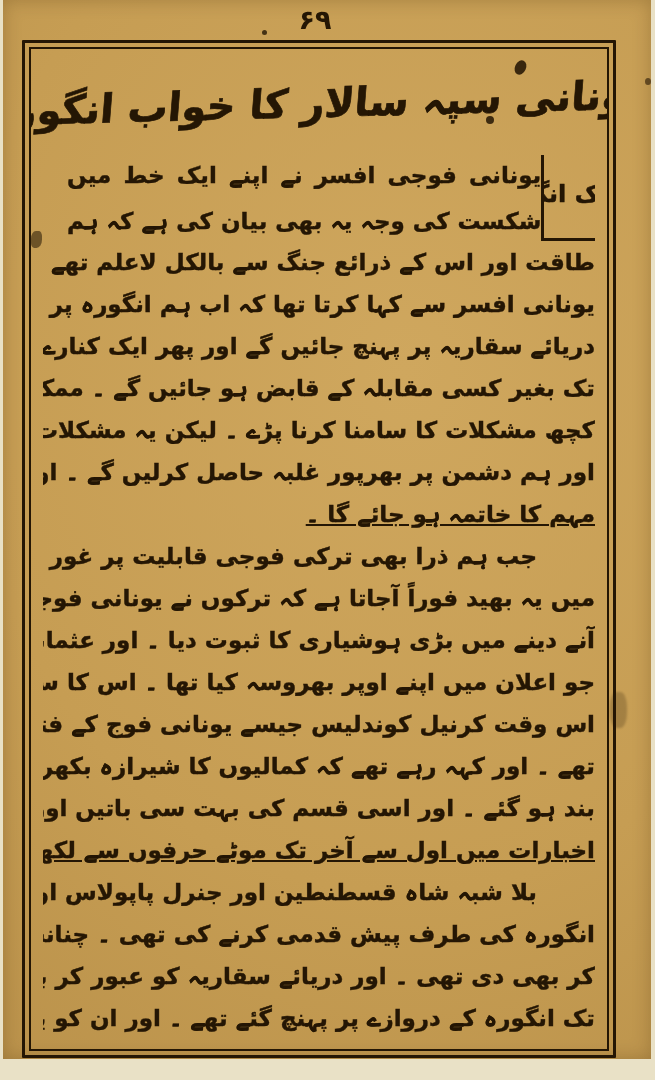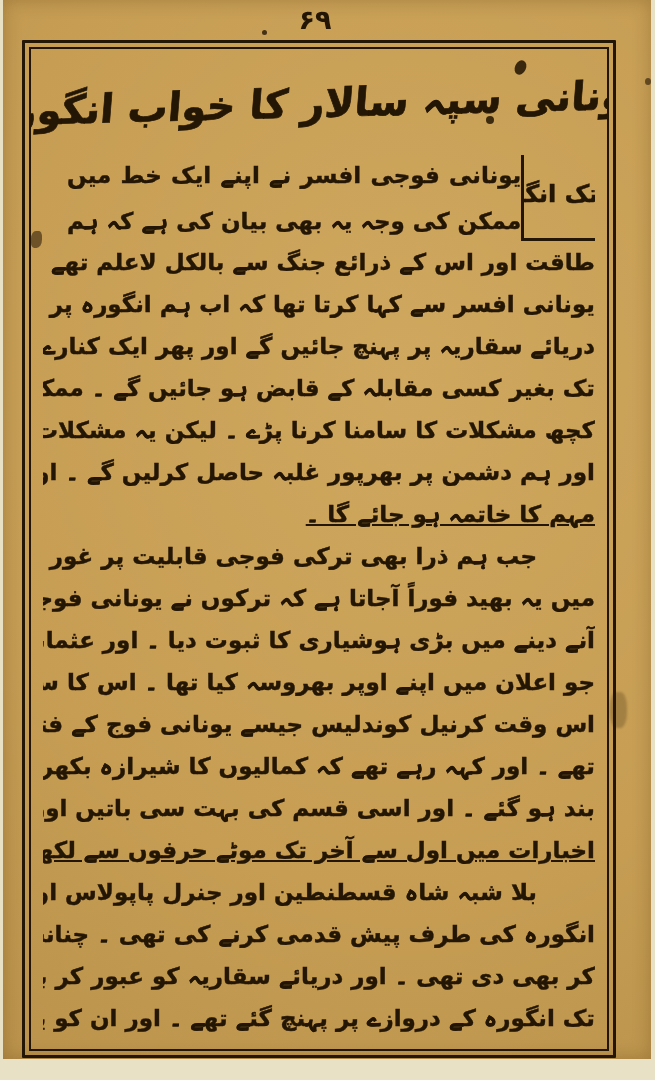--- a/index.html
+++ b/index.html
@@ -123,21 +123,21 @@
     <div class="article">
 
       <div class="title">یونانی سپہ سالار کا خواب انگورہ</div>
 
       <div class="lead-row">
         <div class="headline-box">
           <span>۱۴ ۔ ستمبر تک انگورہ پر قبضہ</span>
         </div>
         <div class="lead-lines">
           <div class="line">یونانی فوجی افسر نے اپنے ایک خط میں</div>
-          <div class="line">ممکن کی وجہ یہ بھی بیان کی ہے کہ ہم</div>
+          <div class="line">شکست کی وجہ یہ بھی بیان کی ہے کہ ہم</div>
         </div>
       </div>
 
       <div>
         <div class="line">طاقت اور اس کے ذرائع جنگ سے بالکل لاعلم تھے ۔ جنرل پاپولاس</div>
         <div class="line">یونانی افسر سے کہا کرتا تھا کہ اب ہم انگورہ پر پہنچنے والے ہیں ۔ ہم بآسانی</div>
         <div class="line">دریائے سقاریہ پر پہنچ جائیں گے اور پھر ایک کنارے سے دوسرے کنارے</div>
         <div class="line">تک بغیر کسی مقابلہ کے قابض ہو جائیں گے ۔ ممکن ہے کہ اس کے بعد ہمیں</div>
         <div class="line">کچھ مشکلات کا سامنا کرنا پڑے ۔ لیکن یہ مشکلات چندان اہم نہ ہوں گی ۔</div>
         <div class="line">اور ہم دشمن پر بھرپور غلبہ حاصل کرلیں گے ۔ اور اس طرح ہم ۱۴ ستمبر تک اس</div>

